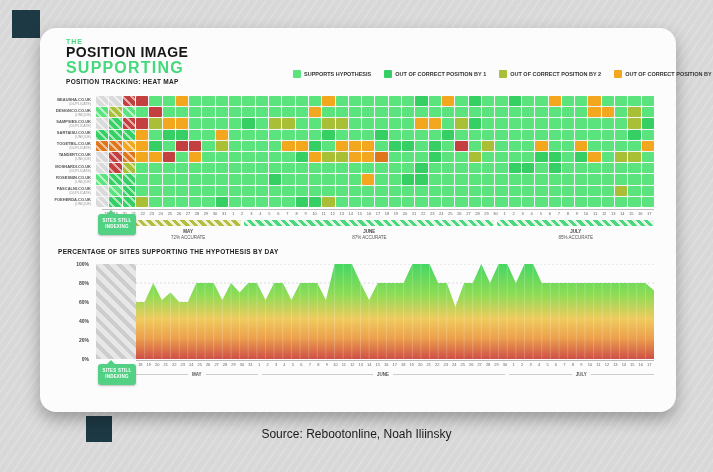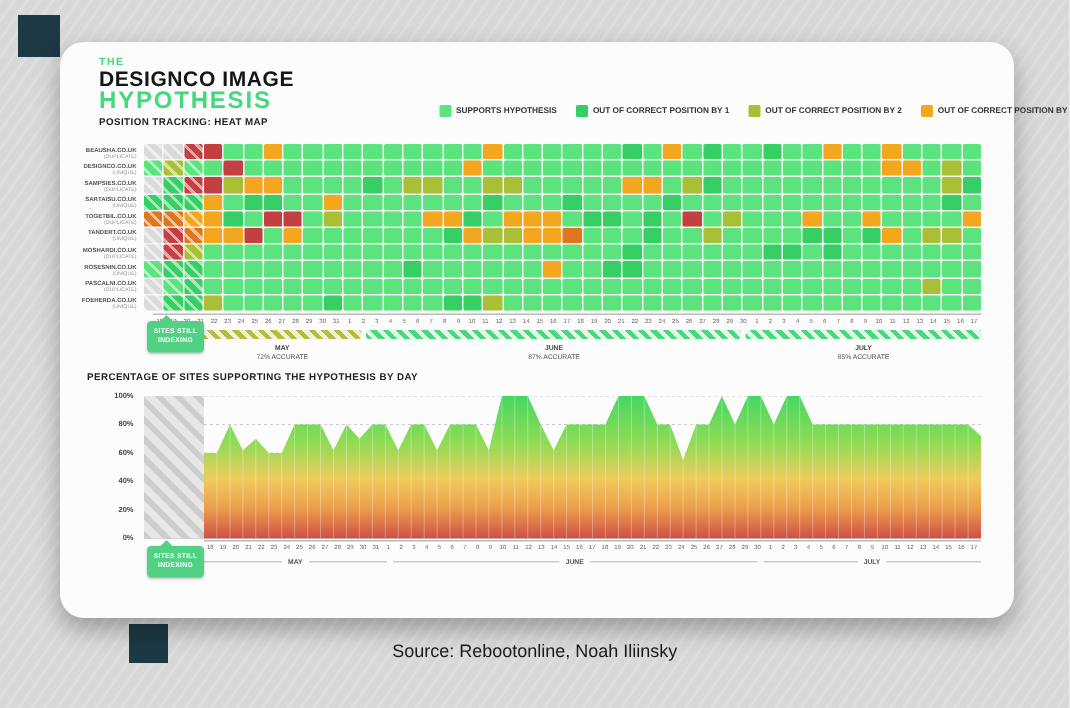--- a/index.html
+++ b/index.html
@@ -105,22 +105,22 @@
 </head>
 <body>
 
 <div class="sq" id="sq1"></div>
 <div class="sq" id="sq2"></div>
 
 <div class="card">
 
   <div class="header">
     <div class="kicker">THE</div>
-    <div class="title">DESIGNCO IMAGE</div>
-    <div class="title2">HYPOTHESIS</div>
+    <div class="title">POSITION IMAGE</div>
+    <div class="title2">SUPPORTING</div>
     <div class="subtitle">POSITION TRACKING: HEAT MAP</div>
   </div>
 
   <div class="legend">
       <div class="legend-item">
         <span class="legend-swatch" style="background: rgb(91, 228, 125);"></span>
         <span class="legend-label">SUPPORTS HYPOTHESIS</span>
       </div>
       <div class="legend-item">
         <span class="legend-swatch" style="background: rgb(53, 207, 99);"></span>

